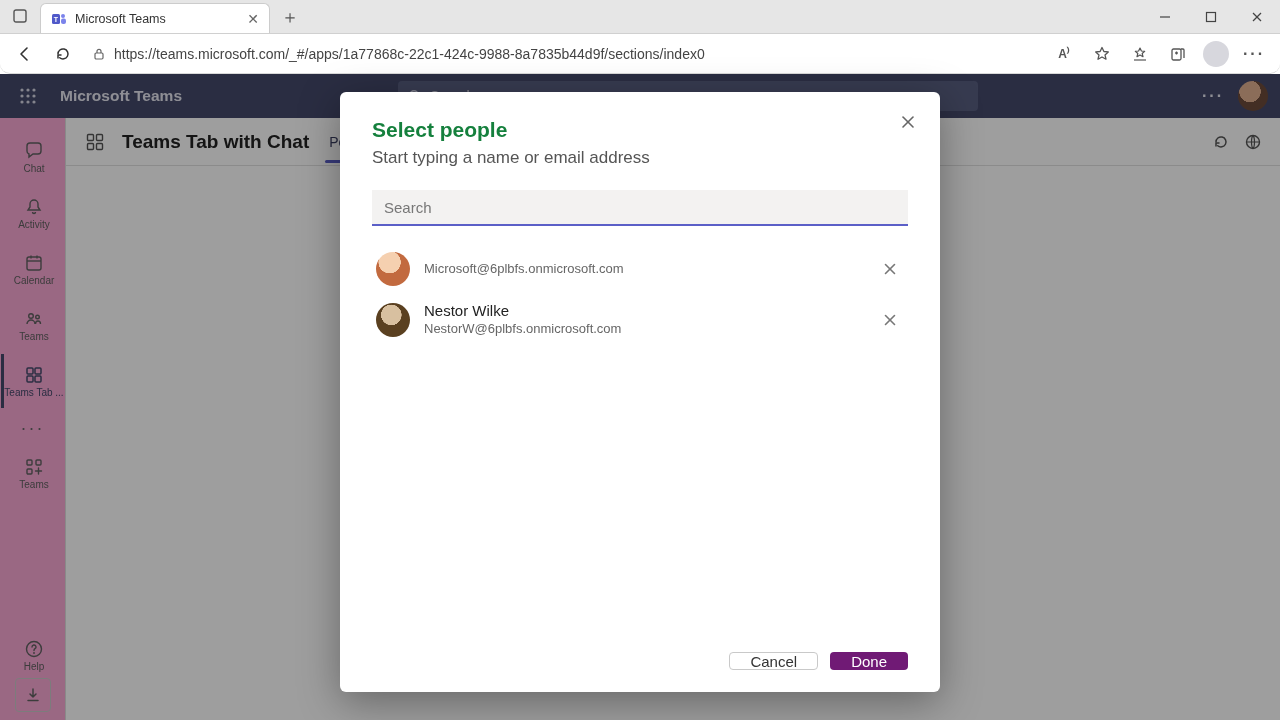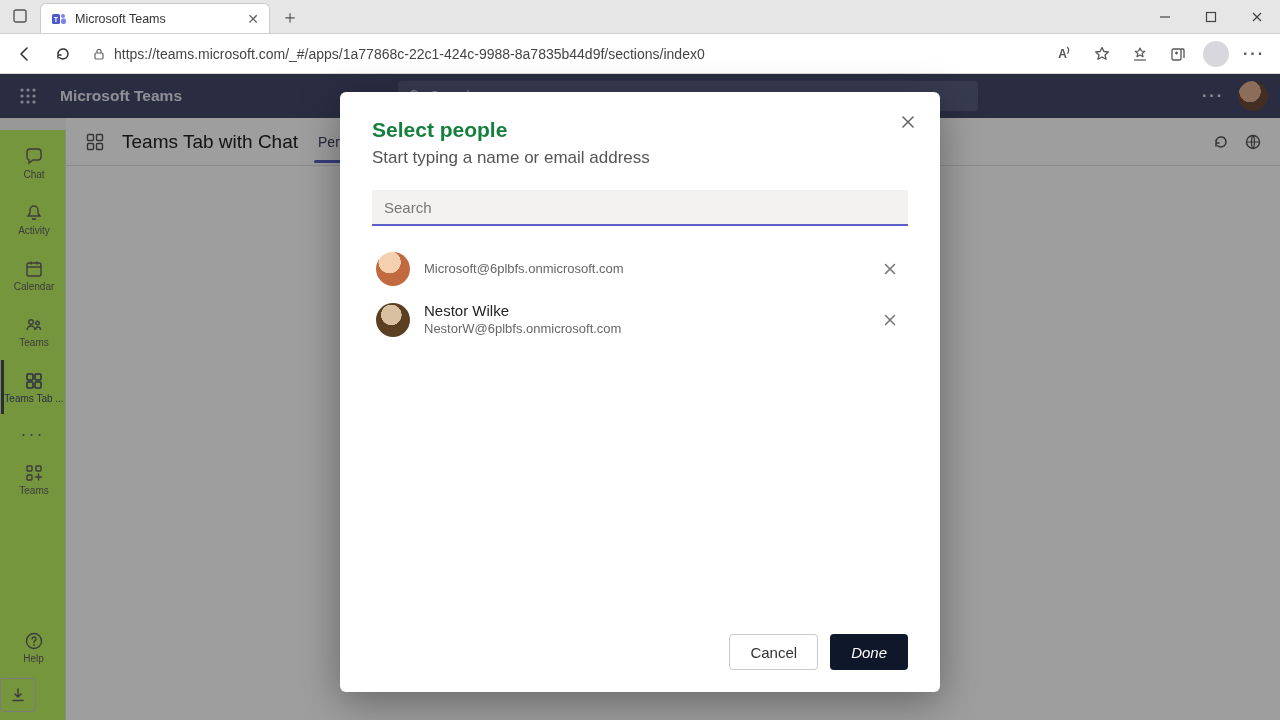--- a/index.html
+++ b/index.html
@@ -13,54 +13,54 @@
   .tab { height: 30px; background: #fff; border: 1px solid #ccc; border-bottom: none; border-radius: 6px 6px 0 0; display: flex; align-items: center; padding: 0 10px; min-width: 230px; gap: 8px; }
   .tab .favicon { width: 16px; height: 16px; display:inline-flex; align-items:center; justify-content:center; }
   .tab .title { font-size: 12.5px; color: #333; flex: 1; }
   .tab .tab-x { font-size: 14px; color: #666; cursor: pointer; }
   .new-tab-btn { width: 28px; height: 28px; margin-left: 6px; margin-bottom: 2px; display:flex; align-items:center; justify-content:center; color:#555; font-size: 18px; cursor:pointer; }
 
   .window-controls { position: absolute; right: 0; top: 0; height: 34px; display:flex; }
   .window-controls div { width: 46px; display:flex; align-items:center; justify-content:center; color:#444; font-size:12px; }
   .window-controls svg { stroke:#444; }
 
-  .addr-bar { height: 40px; background: #fff; border-bottom: 1px solid #d9d9d9; display:flex; align-items:center; padding: 0 8px; gap: 4px; }
+  .addr-bar { height: 40px; background: #fff; border-bottom: 1px solid #d9d9d9; display:flex; align-items:center; padding: 0 8px; gap: 4px; border-radius: 10px; }
   .addr-btn { width: 34px; height: 32px; display:flex; align-items:center; justify-content:center; color:#555; border-radius:4px; cursor:pointer; }
   .url-box { flex:1; height: 30px; display:flex; align-items:center; gap:8px; padding: 0 8px; color:#444; font-size: 14px; }
   .url-box .lock { color:#777; }
   .addr-right { display:flex; align-items:center; gap:2px; }
   .addr-right .addr-btn { width: 36px; }
   .profile-dot { width:26px; height:26px; border-radius:50%; background:#d7d7dd; }
 
   
   .teams-surface { position: relative; flex:1; display:flex; flex-direction:column; background:#f5f5f5; }
 
   .teams-topbar { height: 44px; background: #444a6b; display:flex; align-items:center; color:#e6e6f0; padding:0 12px; gap:16px; }
   .waffle { width:32px; height:32px; display:flex; align-items:center; justify-content:center; }
   .brand { font-size: 15.5px; font-weight:600; }
   .search-pill { margin-left: 200px; width: 580px; height: 30px; background:#5a5f82; border-radius:4px; display:flex; align-items:center; gap:8px; padding:0 10px; color:#d2d2e0; font-size:14px; }
   .topbar-right { margin-left:auto; display:flex; align-items:center; gap:14px; }
   .topbar-avatar { width:30px; height:30px; border-radius:50%; background: radial-gradient(circle at 40% 35%, #e0b090 0 40%, #6d4b3a 41% 100%); }
   .ellipsis { letter-spacing:2px; font-weight:700; }
 
   .teams-body { flex:1; display:flex; min-height:0; }
 
-  .rail { width: 66px; background:#bef264; border-right:1px solid #ddd; display:flex; flex-direction:column; align-items:center; padding-top:6px; gap:2px; position:relative;margin-top:12px; }
+  .rail { width: 66px; background:#f9a8d4; border-right:1px solid #ddd; display:flex; flex-direction:column; align-items:center; padding-top:12px; gap:2px; position:relative; }
   .rail-item { width:64px; height:54px; display:flex; flex-direction:column; align-items:center; justify-content:center; gap:2px; color:#616161; font-size:10px; border-left:3px solid transparent; cursor:pointer; }
   .rail-item.selected { border-left-color:#444a6b; color:#444a6b; }
   .rail-item .ic { width:22px; height:22px; display:flex; align-items:center; justify-content:center; }
   .rail-item .lbl { line-height:1; }
   .rail-ellipsis { margin-top:2px; color:#666; font-size:18px; letter-spacing:2px; height:32px; display:flex; align-items:center; }
-  .rail-bottom { position:absolute; bottom:8px; left:0; right:0; display:flex; flex-direction:column; gap:8px; }
+  .rail-bottom { position:absolute; bottom:8px; left:0; right:0; display:flex; flex-direction:column; align-items:center; gap:0; }
   .download-box { width:36px; height:34px; border:1px solid #c9c9c9; border-radius:4px; display:flex; align-items:center; justify-content:center; color:#666; }
 
   .content { flex:1; background:#fff; display:flex; flex-direction:column; }
   .content-header { height:48px; border-bottom:1px solid #e0e0e0; display:flex; align-items:center; padding:0 18px; gap:16px; }
   .app-icon-sq { width:22px; height:22px; display:flex; align-items:center; justify-content:center; color:#555; }
-  .content-title { font-size:19px; font-weight:400; color:#222; }
+  .content-title { font-size:19px; font-weight:700; color:#222; }
   .ch-tab { font-size:14px; color:#555; padding:12px 4px; position:relative; cursor:pointer; }
   .ch-tab.active { color:#3b3f63; }
   .ch-tab.active::after { content:""; position:absolute; left:0; right:0; bottom:-1px; height:3px; background:#5b5fc7; border-radius:2px; }
   .ch-right { margin-left:auto; display:flex; gap:14px; color:#666; }
   .ch-right span { cursor:pointer; }
 
   
   .scrim { position:absolute; inset:0; background:rgba(0,0,0,0.38); display:flex; align-items:flex-start; justify-content:center; }
   .modal { margin-top: 18px; width: 600px; height: 600px; background:#fff; border-radius:6px; box-shadow:0 10px 40px rgba(0,0,0,0.35); display:flex; flex-direction:column; padding:26px 32px 22px 32px; position:relative; }
   .modal-close { position:absolute; top:16px; right:18px; width:28px; height:28px; display:flex; align-items:center; justify-content:center; color:#666; cursor:pointer; font-size:18px; }
@@ -74,23 +74,23 @@
   .person { display:flex; align-items:center; gap:14px; padding:8px 4px; }
   .avatar { width:34px; height:34px; border-radius:50%; flex:none; }
   .avatar.a1 { background: radial-gradient(circle at 40% 30%, #f5d0b0 0 35%, #c26a3f 36% 100%); }
   .avatar.a2 { background: radial-gradient(circle at 45% 35%, #d8c0a0 0 35%, #5a4020 36% 100%); }
   .p-text { flex:1; min-width:0; }
   .p-name { font-size:15px; color:#222; line-height:1.25; }
   .p-mail { font-size:13px; color:#666; line-height:1.25; }
   .p-x { width:28px; height:28px; display:flex; align-items:center; justify-content:center; color:#777; cursor:pointer; font-size:16px; }
 
   .modal-actions { margin-top:auto; display:flex; justify-content:flex-end; gap:12px; }
-  .btn { height:36px; padding:0 20px; border-radius:4px; font-size:15px; cursor:pointer; border:1px solid transparent; }
+  .btn { height:18px; padding:0 20px; border-radius:4px; font-size:15px; cursor:pointer; border:1px solid transparent; }
   .btn.secondary { background:#fff; border-color:#c9c9c9; color:#333; }
-  .btn.primary { background:#0f172a; color:#fff;font-style:italic; }
+  .btn.primary { background:#701a75; color:#fff; }
 
   svg { display:block; }
 </style>
 </head>
 <body>
 
 <div class="browser-chrome">
 
   <div class="tab-strip">
     <div class="pre-square">

